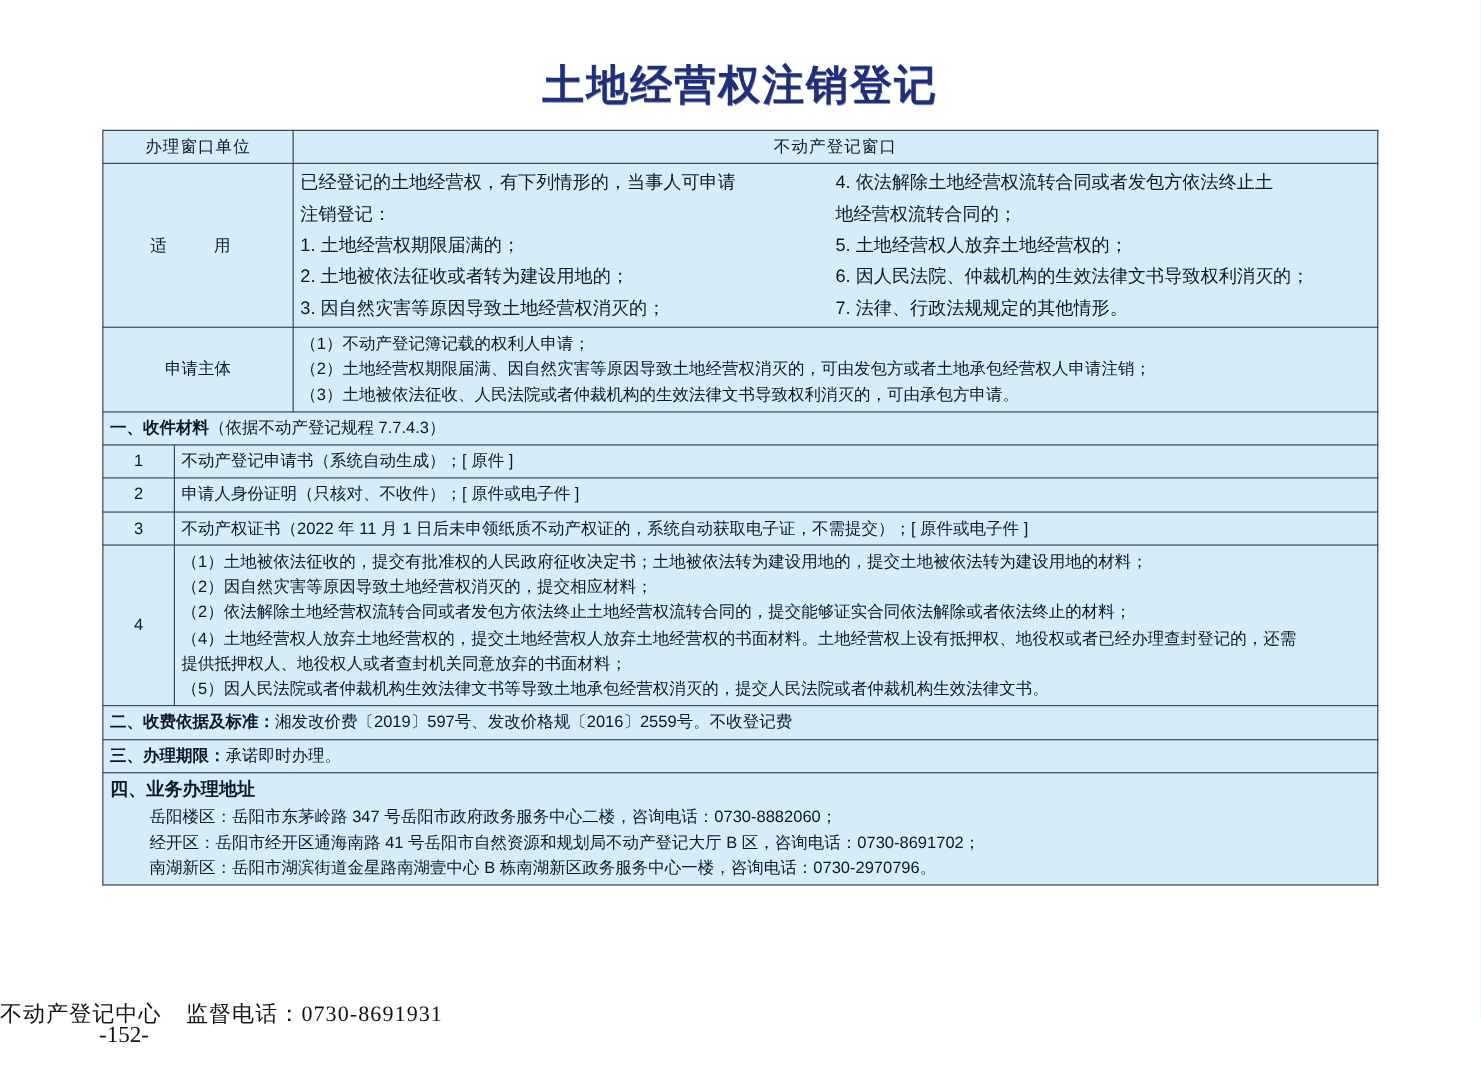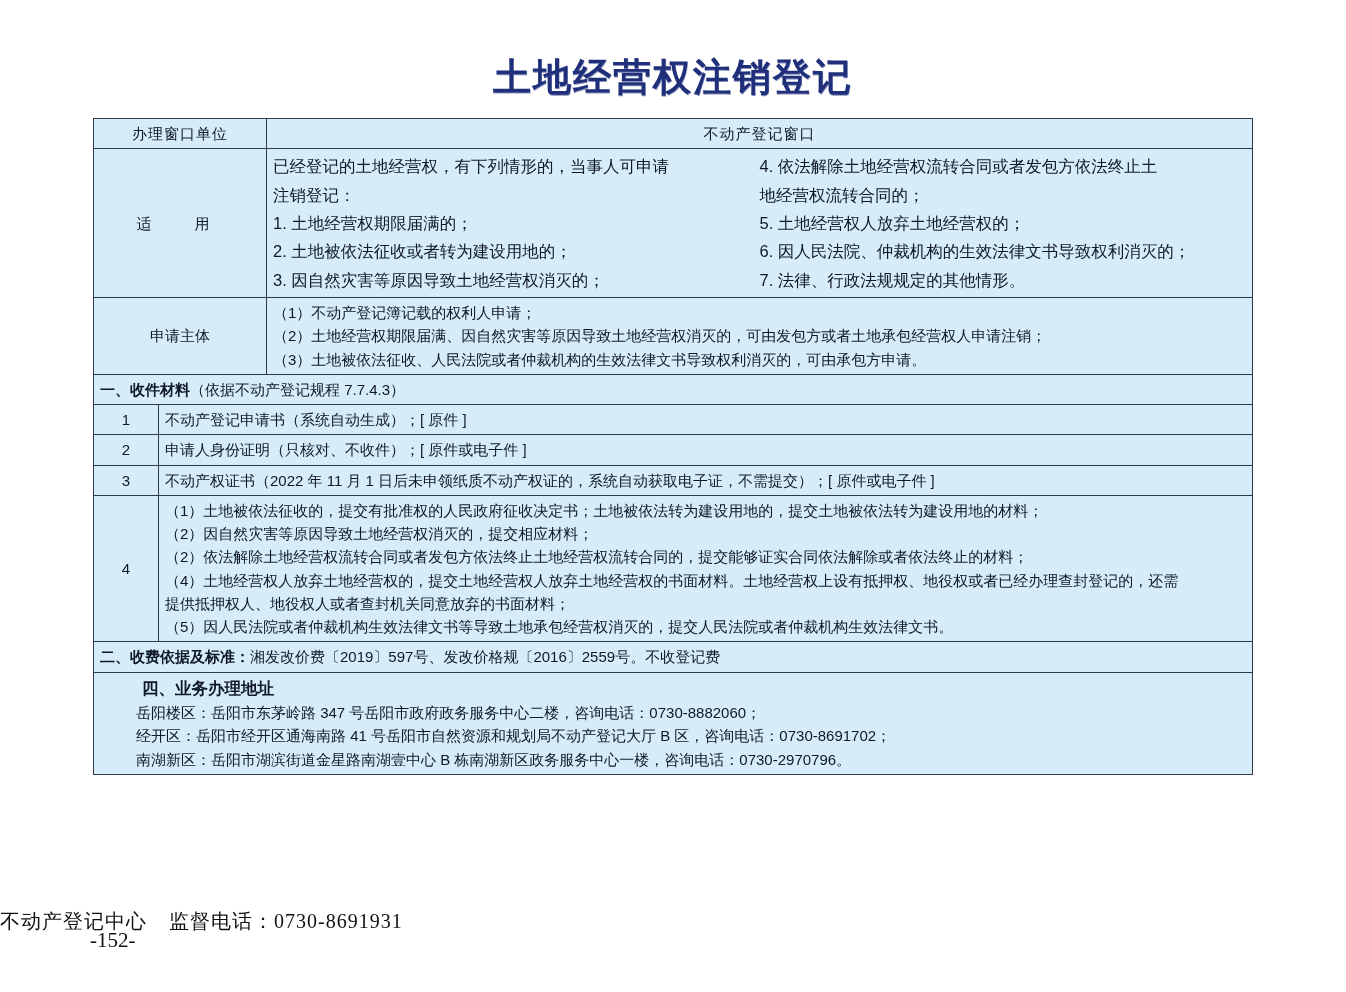--- a/index.html
+++ b/index.html
@@ -136,21 +136,20 @@
   .mat4-cell .p { margin: 0; }
 
   .addr-cell {
     font-size: 16px;
     padding: 9px 6px 11px 8px;
     line-height: 1.68;
   }
   .addr-cell .addr-title {
     font-weight: bold;
     font-size: 16.5px;
-    margin-left: 42px;
   }
   .addr-cell .addr-line {
     padding-left: 36px;
   }
 
   
   .footer-note {
     position: absolute;
     left: 0;
     top: 908px;
@@ -250,20 +249,23 @@
             <div class="p">（4）土地经营权人放弃土地经营权的，提交土地经营权人放弃土地经营权的书面材料。土地经营权上设有抵押权、地役权或者已经办理查封登记的，还需</div>
             <div class="p">提供抵押权人、地役权人或者查封机关同意放弃的书面材料；</div>
             <div class="p">（5）因人民法院或者仲裁机构生效法律文书等导致土地承包经营权消灭的，提交人民法院或者仲裁机构生效法律文书。</div>
           </td>
         </tr>
 
         <tr>
           <td class="sec-head" colspan="3"><b>二、收费依据及标准：</b><span>湘发改价费〔2019〕597号、发改价格规〔2016〕2559号。不收登记费</span></td>
         </tr>
 
+        <tr>
+          <td class="sec-head" colspan="3"><b>三、办理期限：</b><span>承诺即时办理。</span></td>
+        </tr>
 
         <tr>
           <td class="addr-cell" colspan="3">
             <div class="addr-title">四、业务办理地址</div>
             <div class="addr-line">岳阳楼区：岳阳市东茅岭路 347 号岳阳市政府政务服务中心二楼，咨询电话：0730-8882060；</div>
             <div class="addr-line">经开区：岳阳市经开区通海南路 41 号岳阳市自然资源和规划局不动产登记大厅 B 区，咨询电话：0730-8691702；</div>
             <div class="addr-line">南湖新区：岳阳市湖滨街道金星路南湖壹中心 B 栋南湖新区政务服务中心一楼，咨询电话：0730-2970796。</div>
           </td>
         </tr>
       </tbody>

